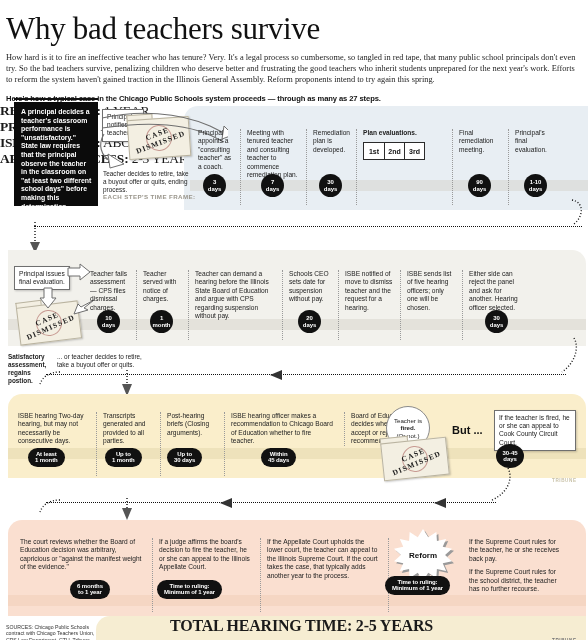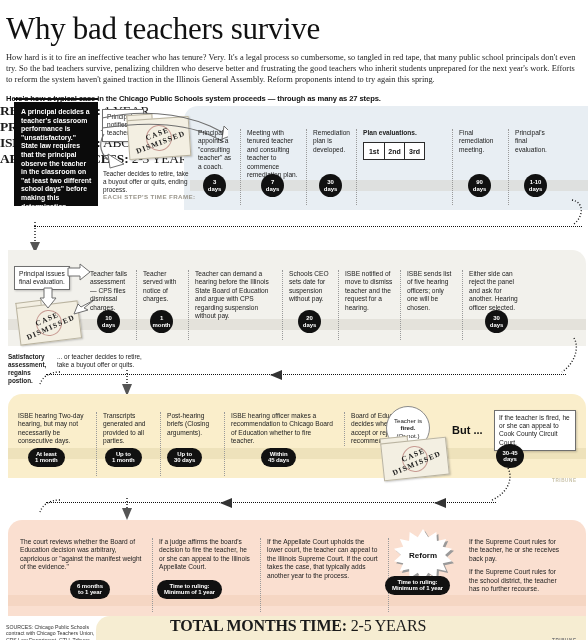--- a/index.html
+++ b/index.html
@@ -455,22 +455,22 @@
   <div class="star" style="left:394px; top:517px; width:58px; height:52px;">
     <span>Reform</span>
   </div>
   <div class="pill oval" style="left:385px; top:564px;">
     <span><span>Time to ruling:</span><br><span>Minimum of 1 year</span></span>
   </div>
 
   <div class="band" style="left:96px; top:604px; width:490px; height:34px; background:#f6edd2; border-top-left-radius:14px;"></div>
   <div class="total-wrap" style="left:170px; top:605px;">
     <div class="total-title">
-      <b>TOTAL MONTHS TIME:</b>
-      <span style="font-weight:400">2-5 YEARS</span>
+      <b>TOTAL HEARING TIME:</b>
+      <span style="font-weight:700">2-5 YEARS</span>
     </div>
   </div>
 
   <div class="sources" style="left:6px; top:612px; width:96px;">SOURCES: Chicago Public Schools contract with Chicago Teachers Union, CPS Law Department, CTU, Tribune reporting</div>
   <div class="tribune" style="left:552px; top:626px;">TRIBUNE</div>
   <div class="tribune" style="left:552px; top:466px; color:#c9c2a8;">TRIBUNE</div>
 
 </div>
 
 </body></html>

